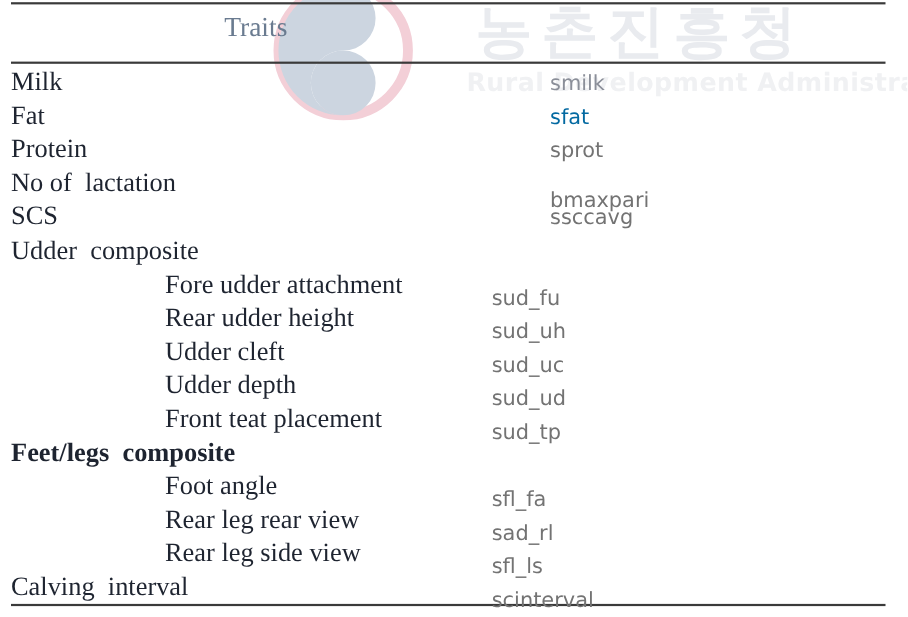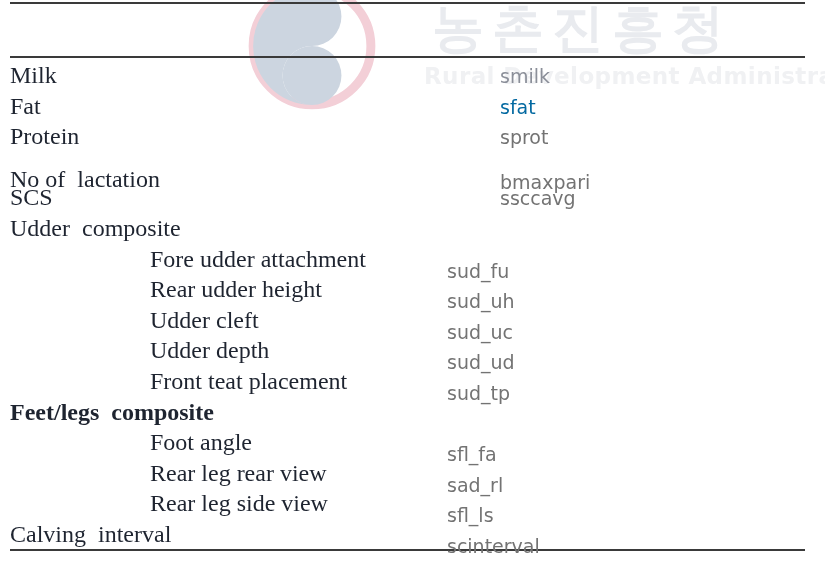--- a/index.html
+++ b/index.html
@@ -130,29 +130,30 @@
     </svg>
     <div class="wm-hangul">농촌진흥청</div>
     <div class="wm-english">Rural Development Administrat</div>
   </div>
 
   <div class="table-layer">
     <div class="rule rule-top"></div>
     <div class="rule rule-header"></div>
     <div class="rule rule-bottom"></div>
 
+    <div class="head-cell head-traits">Traits</div>
 
     <div id="rows-container">
         <div class="trait" style="top: 62px;">Milk</div>
         <div class="code center faint-1" style="top: 65px;">smilk</div>
         <div class="trait" style="top: 92.6px;">Fat</div>
         <div class="code center faint-2" style="top: 95.6px;">sfat</div>
         <div class="trait" style="top: 123.2px;">Protein</div>
         <div class="code center" style="top: 126.2px;">sprot</div>
-        <div class="trait" style="top: 153.8px; margin-top: 12px;">No of  lactation</div>
+        <div class="trait" style="top: 153.8px;">No of  lactation</div>
         <div class="code center" style="top: 156.8px; margin-top: 14px;">bmaxpari</div>
         <div class="trait" style="top: 184.4px;">SCS</div>
         <div class="code center" style="top: 187.4px;">ssccavg</div>
         <div class="trait" style="top: 215px;">Udder  composite</div>
         <div class="trait indent" style="top: 245.6px;">Fore udder attachment</div>
         <div class="code left" style="top: 248.6px;">sud_fu</div>
         <div class="trait indent" style="top: 276.2px;">Rear udder height</div>
         <div class="code left" style="top: 279.2px;">sud_uh</div>
         <div class="trait indent" style="top: 306.8px;">Udder cleft</div>
         <div class="code left" style="top: 309.8px;">sud_uc</div>

